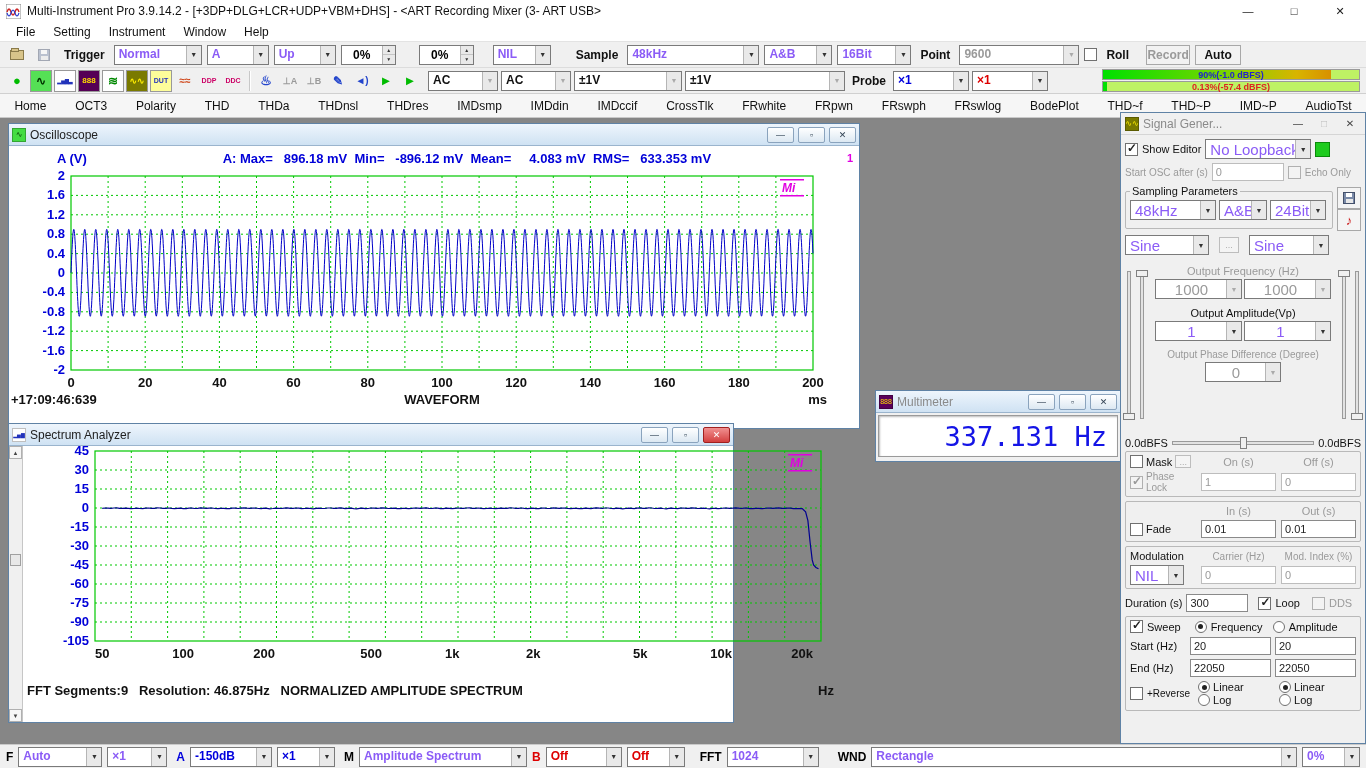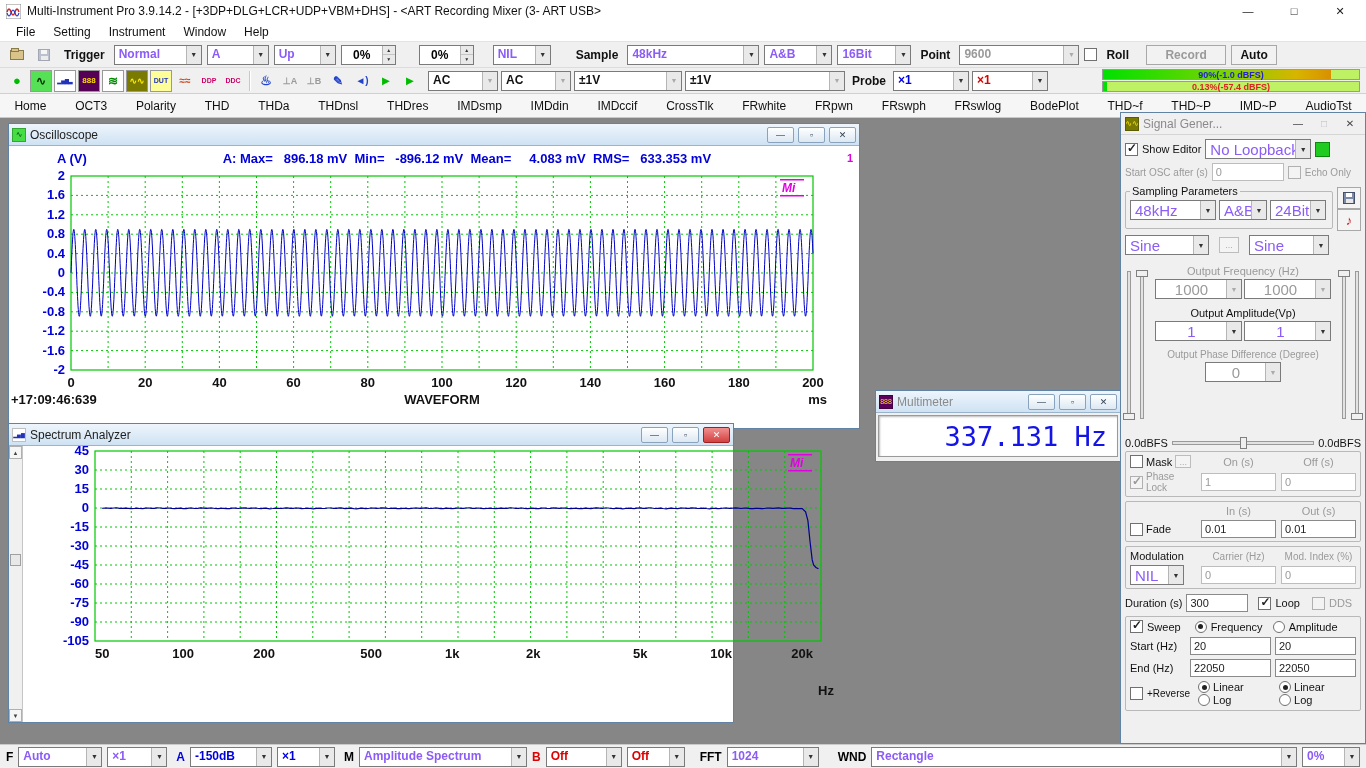--- a/index.html
+++ b/index.html
@@ -194,21 +194,21 @@
       <span class="txt">16Bit</span>
       <span class="arw"></span>
     </div>
   <span class="tlabel">Point</span>
   <div class="combo dis" style="width:120px">
       <span class="txt">9600</span>
       <span class="arw"></span>
     </div>
   <span class="cb"></span>
   <span class="tlabel" style="font-weight:bold">Roll</span>
-  <div class="tbtn dis" style="margin-left:8px;width:80px;justify-content:center">Record</div>
+  <div class="tbtn dis" style="margin-left:8px;width:44px;justify-content:center">Record</div>
   <div class="tbtn" style="width:46px;justify-content:center">Auto</div>
 </div>
 
 <div class="toolbar2">
   <div id="tb2-icons" style="display:flex;align-items:center;gap:2px">
       <div class="icon-btn" style="color: rgb(0, 187, 0); background: transparent; font-size: 13px; font-weight: bold;">●</div>
       <div class="icon-btn" style="color: rgb(0, 51, 0); background: rgb(85, 224, 85); font-size: 12px; font-weight: bold; border: 1px solid rgb(153, 153, 153);">∿</div>
       <div class="icon-btn" style="color: rgb(34, 51, 187); background: rgb(255, 255, 255); font-size: 5px; font-weight: bold; border: 1px solid rgb(153, 153, 153);">▂▅▇▃</div>
       <div class="icon-btn" style="color: rgb(255, 221, 0); background: rgb(85, 0, 85); font-size: 8px; font-weight: bold; border: 1px solid rgb(153, 153, 153);">888</div>
       <div class="icon-btn" style="color: rgb(0, 136, 0); background: rgb(255, 255, 255); font-size: 12px; font-weight: bold; border: 1px solid rgb(153, 153, 153);">≋</div>
@@ -434,20 +434,21 @@
           <text x="698.1858977400693" y="212" text-anchor="middle" fill="#111" font-size="13" font-weight="bold">10k</text>
           <text x="779.1604089428406" y="212" text-anchor="middle" fill="#111" font-size="13" font-weight="bold">20k</text>
           <g>
             <rect x="765" y="8" width="24" height="1.5" fill="#e100e1"></rect>
             <rect x="765" y="24" width="24" height="1.5" fill="#e100e1"></rect>
             <text x="767" y="21" fill="#e100e1" font-size="12" font-weight="bold" font-style="italic">Mi</text>
           </g>
           <polyline points="79.2,62.3 82.1,62.0 85.0,62.2 87.9,62.4 90.8,62.0 93.7,61.9 96.6,62.4 99.5,62.4 102.4,62.1 105.3,62.3 108.1,62.7 111.0,62.5 113.9,62.2 116.8,62.5 119.7,62.7 122.6,62.2 125.5,62.0 128.4,62.4 131.3,62.4 134.2,61.9 137.1,62.0 139.9,62.4 142.8,62.3 145.7,62.0 148.6,62.4 151.5,62.7 154.4,62.4 157.3,62.2 160.2,62.6 163.1,62.7 166.0,62.2 168.9,62.1 171.8,62.5 174.6,62.3 177.5,61.9 180.4,62.1 183.3,62.4 186.2,62.2 189.1,62.0 192.0,62.5 194.9,62.7 197.8,62.3 200.7,62.3 203.6,62.7 206.5,62.6 209.3,62.1 212.2,62.2 215.1,62.5 218.0,62.2 220.9,61.9 223.8,62.2 226.7,62.4 229.6,62.1 232.5,62.0 235.4,62.5 238.3,62.6 241.1,62.2 244.0,62.4 246.9,62.8 249.8,62.5 252.7,62.1 255.6,62.3 258.5,62.5 261.4,62.1 264.3,61.9 267.2,62.3 270.1,62.4 273.0,62.0 275.8,62.1 278.7,62.6 281.6,62.5 284.5,62.2 287.4,62.5 290.3,62.8 293.2,62.4 296.1,62.2 299.0,62.5 301.9,62.5 304.8,62.0 307.7,62.0 310.5,62.4 313.4,62.3 316.3,61.9 319.2,62.1 322.1,62.6 325.0,62.4 327.9,62.2 330.8,62.6 333.7,62.8 336.6,62.4 339.5,62.2 342.3,62.6 345.2,62.5 348.1,62.0 351.0,62.1 353.9,62.4 356.8,62.2 359.7,61.9 362.6,62.2 365.5,62.5 368.4,62.3 371.3,62.2 374.2,62.6 377.0,62.7 379.9,62.3 382.8,62.3 385.7,62.7 388.6,62.4 391.5,62.0 394.4,62.2 397.3,62.4 400.2,62.1 403.1,61.9 406.0,62.3 408.8,62.5 411.7,62.1 414.6,62.2 417.5,62.7 420.4,62.6 423.3,62.2 426.2,62.4 429.1,62.7 432.0,62.3 434.9,62.0 437.8,62.3 440.7,62.4 443.5,62.0 446.4,61.9 449.3,62.4 452.2,62.4 455.1,62.0 458.0,62.3 460.9,62.7 463.8,62.5 466.7,62.2 469.6,62.5 472.5,62.7 475.4,62.3 478.2,62.1 481.1,62.4 484.0,62.4 486.9,61.9 489.8,62.0 492.7,62.4 495.6,62.3 498.5,62.0 501.4,62.4 504.3,62.7 507.2,62.4 510.0,62.2 512.9,62.6 515.8,62.7 518.7,62.2 521.6,62.2 524.5,62.5 527.4,62.3 530.3,61.9 533.2,62.1 536.1,62.4 539.0,62.1 541.9,62.0 544.7,62.4 547.6,62.6 550.5,62.3 553.4,62.3 556.3,62.7 559.2,62.6 562.1,62.2 565.0,62.3 567.9,62.6 570.8,62.2 573.7,61.9 576.6,62.2 579.4,62.4 582.3,62.0 585.2,62.0 588.1,62.5 591.0,62.6 593.9,62.2 596.8,62.4 599.7,62.8 602.6,62.5 605.5,62.2 608.4,62.4 611.2,62.6 614.1,62.1 617.0,61.9 619.9,62.3 622.8,62.3 625.7,61.9 628.6,62.0 631.5,62.5 634.4,62.4 637.3,62.1 640.2,62.5 643.1,62.8 645.9,62.4 648.8,62.2 651.7,62.5 654.6,62.6 657.5,62.1 660.4,62.0 663.3,62.4 666.2,62.3 669.1,61.9 672.0,62.1 674.9,62.5 677.8,62.3 680.6,62.1 683.5,62.5 686.4,62.8 689.3,62.4 692.2,62.3 695.1,62.6 698.0,62.5 700.9,62.0 703.8,62.1 706.7,62.4 709.6,62.2 712.4,61.9 715.3,62.2 718.2,62.5 721.1,62.2 724.0,62.1 726.9,62.6 729.8,62.7 732.7,62.3 735.6,62.4 738.5,62.7 741.4,62.5 744.3,62.0 747.1,62.2 750.0,62.4 752.9,62.1 755.8,61.9 758.7,62.3 761.6,62.4 764.5,62.1 767.4,62.2 770.3,62.7 773.2,62.6 779.2,62.6 782.6,65.8 784.9,74.7 787.1,96.2 789.2,113.9 790.6,119.0 792.9,121.5 795.5,122.8" fill="none" stroke="#000090" stroke-width="1.2"></polyline>
         </svg>
       <div class="spec-footer">
+        <span>FFT Segments:9   Resolution: 46.875Hz   NORMALIZED AMPLITUDE SPECTRUM</span>
         <span class="right">Hz</span>
       </div>
     </div>
   </div>
 </div>
 
 <div class="win" id="win-mm" style="left:875px;top:390px;width:246px;height:72px">
   <div class="win-tb">
     <div class="wicon" style="background:#5a005a;color:#ffdd00;font-size:7px">888</div>
     <span class="win-title gray">Multimeter</span>

